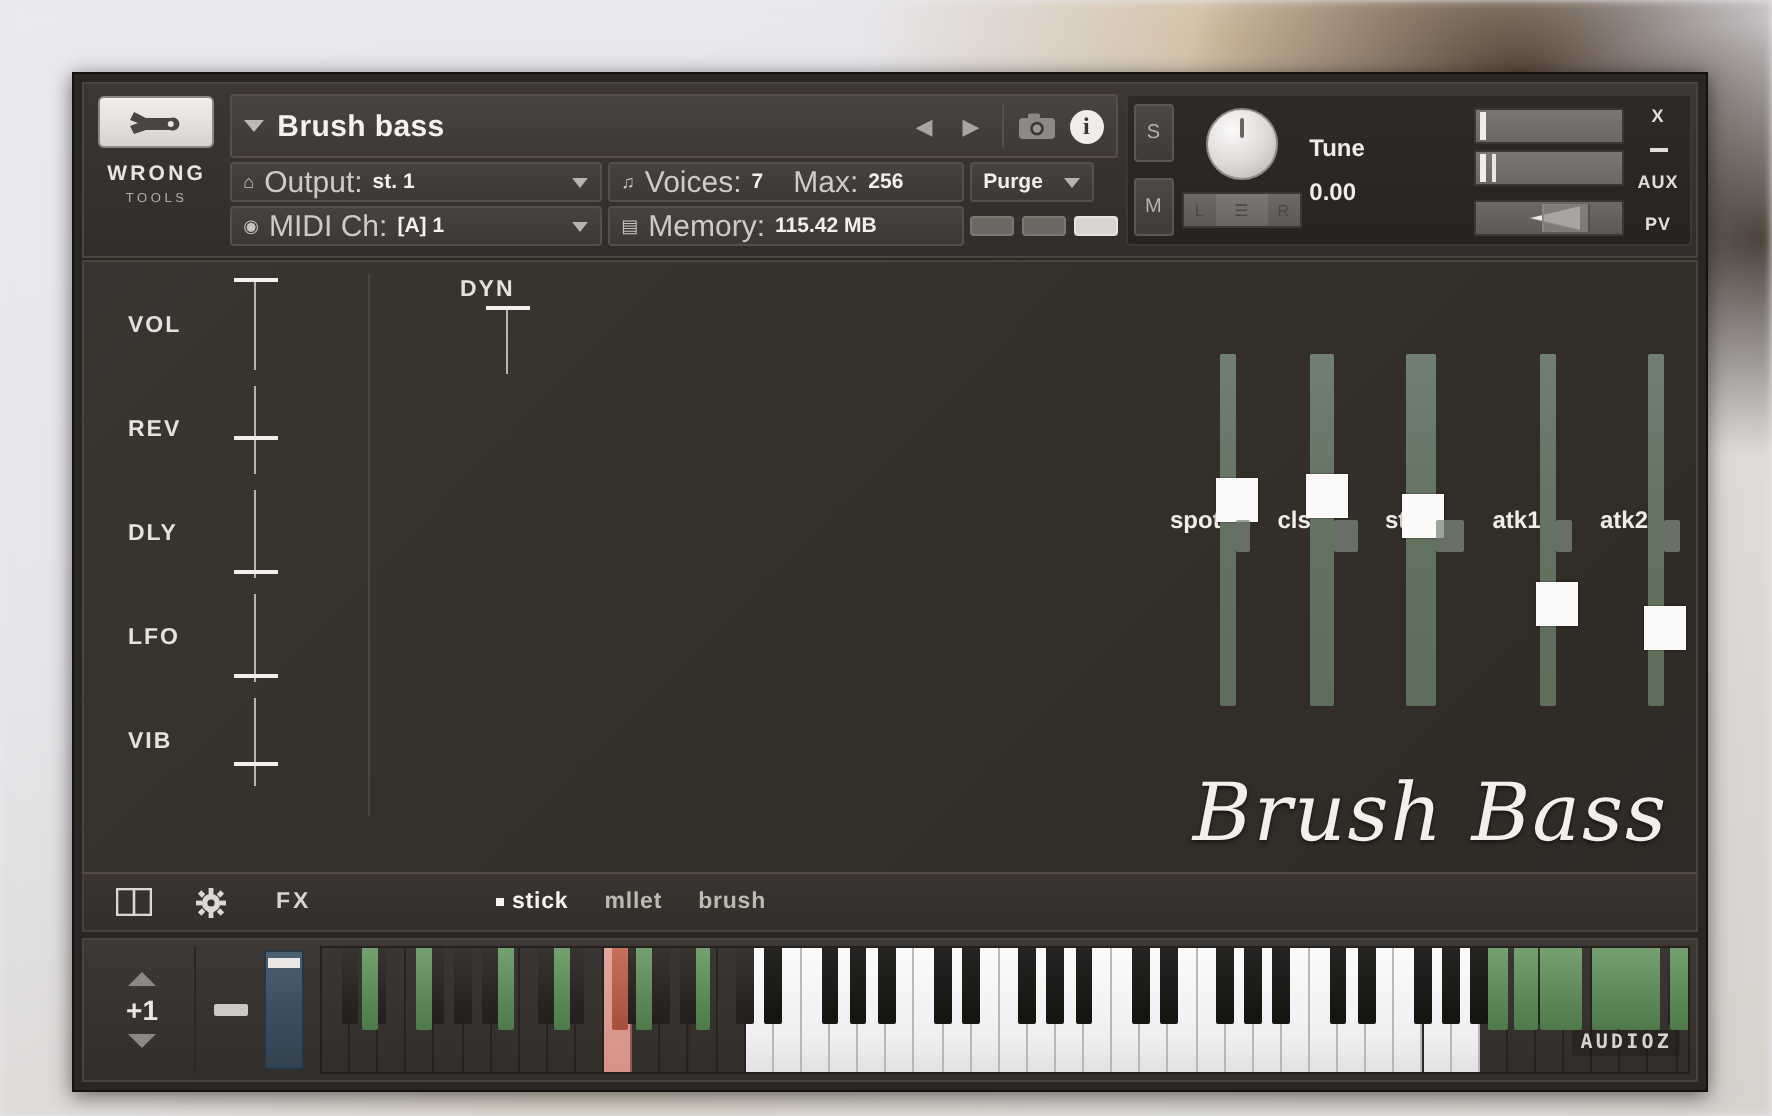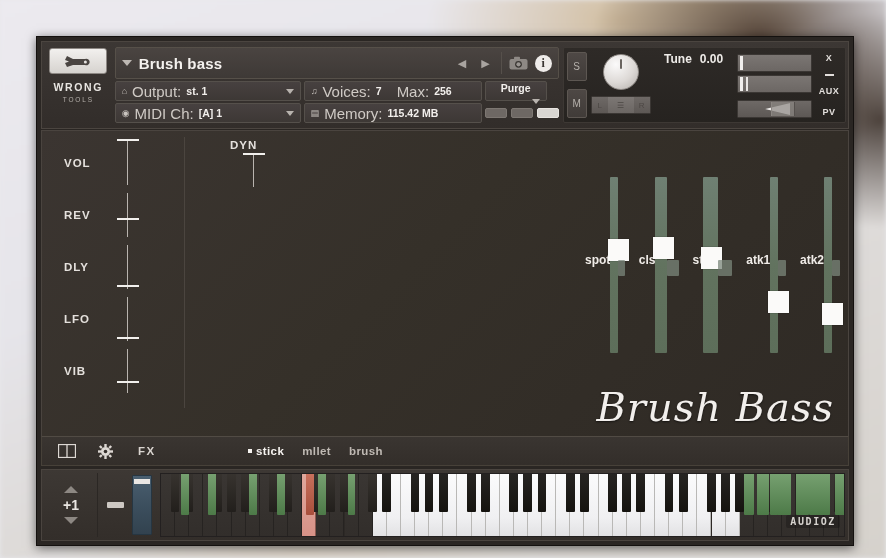--- a/index.html
+++ b/index.html
@@ -83,21 +83,21 @@
   .cell{
     background:linear-gradient(180deg,#474140 0%,#3d3835 100%);
     border:1px solid #55504b;border-radius:2px;
     height:100%;display:flex;align-items:center;padding:0 6px;gap:5px;
     box-sizing:border-box;
   }
   .cell.out{width:186px;}
   .cell.mid{width:186px;}
   .cell.voices{width:178px;margin-left:3px;}
   .cell.mem{width:178px;margin-left:3px;}
-  .cell.purge{width:62px;margin-left:3px;justify-content:space-between;flex-direction:column;}
+  .cell.purge{width:62px;margin-left:3px;justify-content:space-between;}
   .lbl{color:#cfcac5;font-size:15px;}
   .val{color:#f2efec;font-size:10.5px;font-weight:bold;}
   .tiny-ico{color:#c9c4bf;font-size:9px;}
   .cell .caret-sm{
     margin-left:auto;width:0;height:0;
     border-left:4px solid transparent;border-right:4px solid transparent;
     border-top:5px solid #b8b3ae;
   }
   .purgebar{display:flex;gap:4px;align-items:center;margin-left:3px;}
   .pbtn{width:20px;height:8px;border-radius:2px;background:#6e6864;border:1px solid #7d7772;}
@@ -119,21 +119,21 @@
   .knob-col{width:60px;display:flex;flex-direction:column;align-items:center;}
   .knob{
     width:34px;height:34px;border-radius:50%;
     background:radial-gradient(circle at 35% 28%,#fbfafa 0%,#ddd9d6 55%,#b3aeaa 100%);
     border:1px solid #8f8a86;position:relative;margin-top:2px;
   }
   .knob .pointer{
     position:absolute;left:50%;top:4px;width:2px;height:10px;margin-left:-1px;
     background:#6a6460;border-radius:1px;
   }
-  .panvals{width:78px;display:flex;flex-direction:row;justify-content:center;gap:8px;}
+  .panvals{width:78px;display:flex;flex-direction:column;justify-content:center;gap:8px;}
   .tunelbl{color:#eeebe8;font-size:12px;font-weight:bold;}
   .tuneval{color:#eeebe8;font-size:12px;font-weight:bold;}
   .meters{flex:1;display:flex;flex-direction:column;gap:3px;padding-top:2px;}
   .meter{
     height:16px;background:linear-gradient(180deg,#7b7673 0%,#6c6764 100%);
     border:1px solid #3b3734;position:relative;border-radius:1px;
   }
   .meter .peak{position:absolute;left:2px;top:1px;bottom:1px;width:3px;background:#f0eeec;}
   .meter .peak2{position:absolute;left:8px;top:1px;bottom:1px;width:2px;background:#e8e5e3;}
   .lowrow{display:flex;gap:3px;margin-top:4px;height:18px;}

